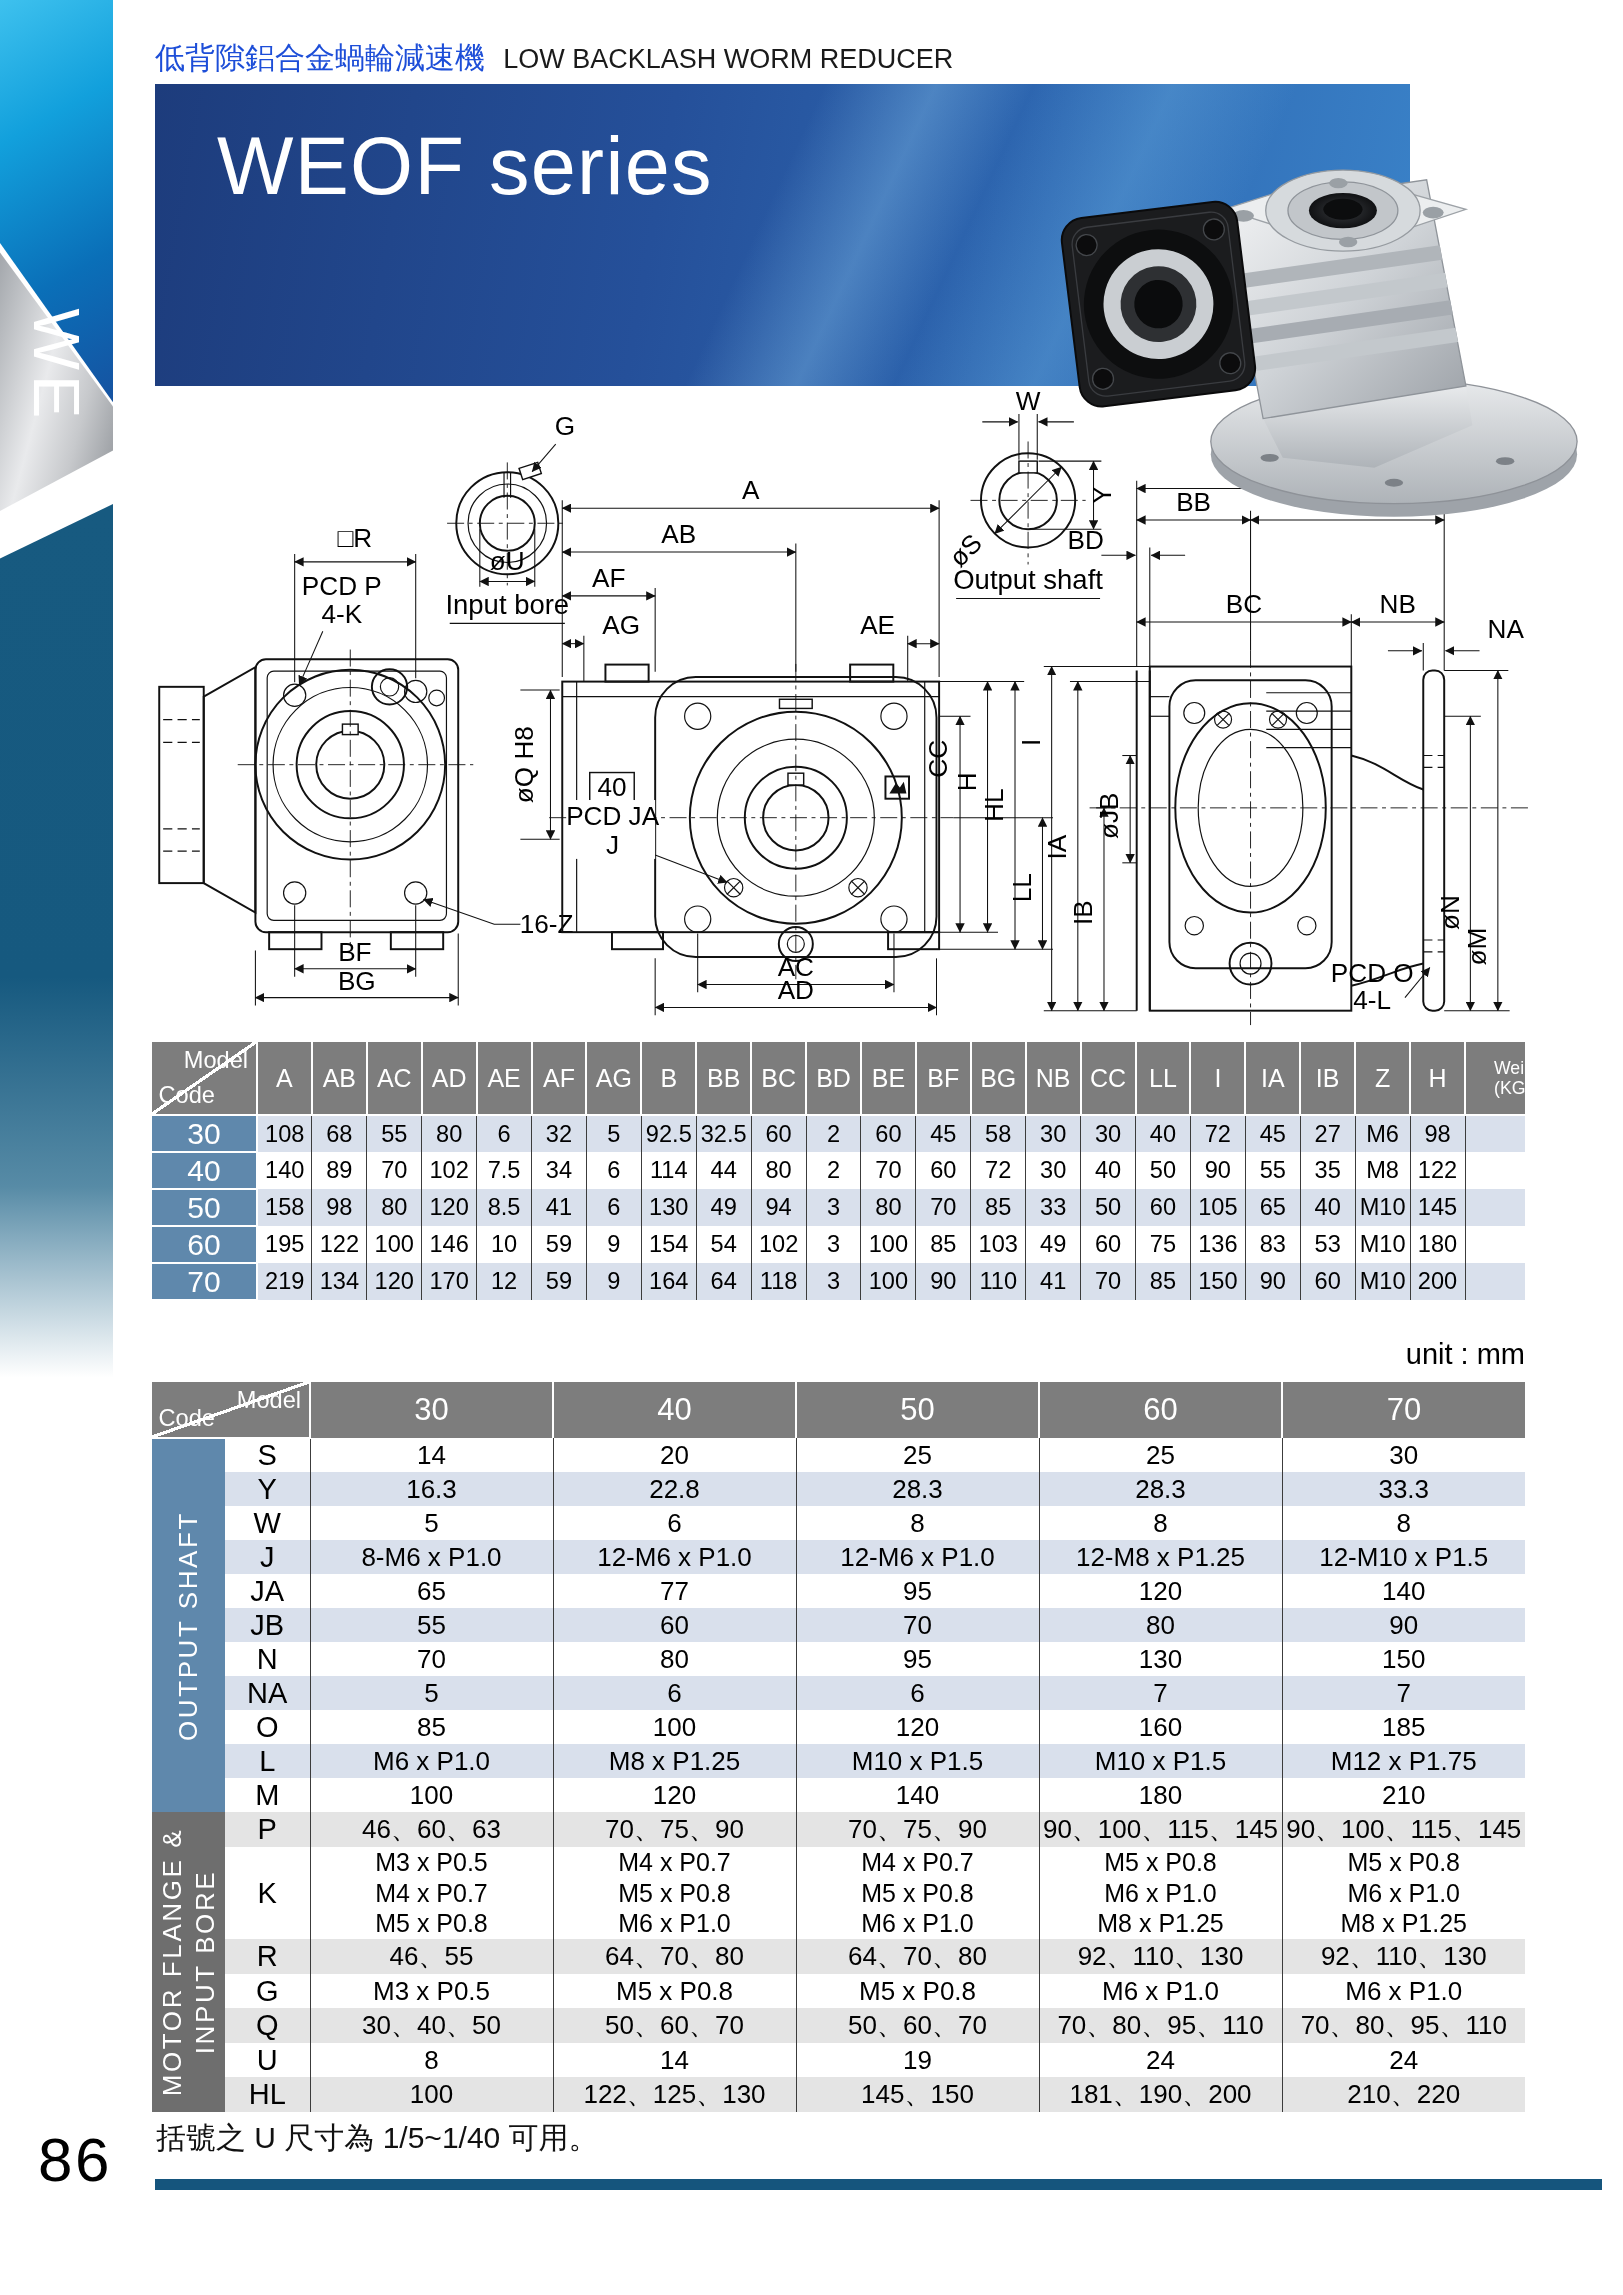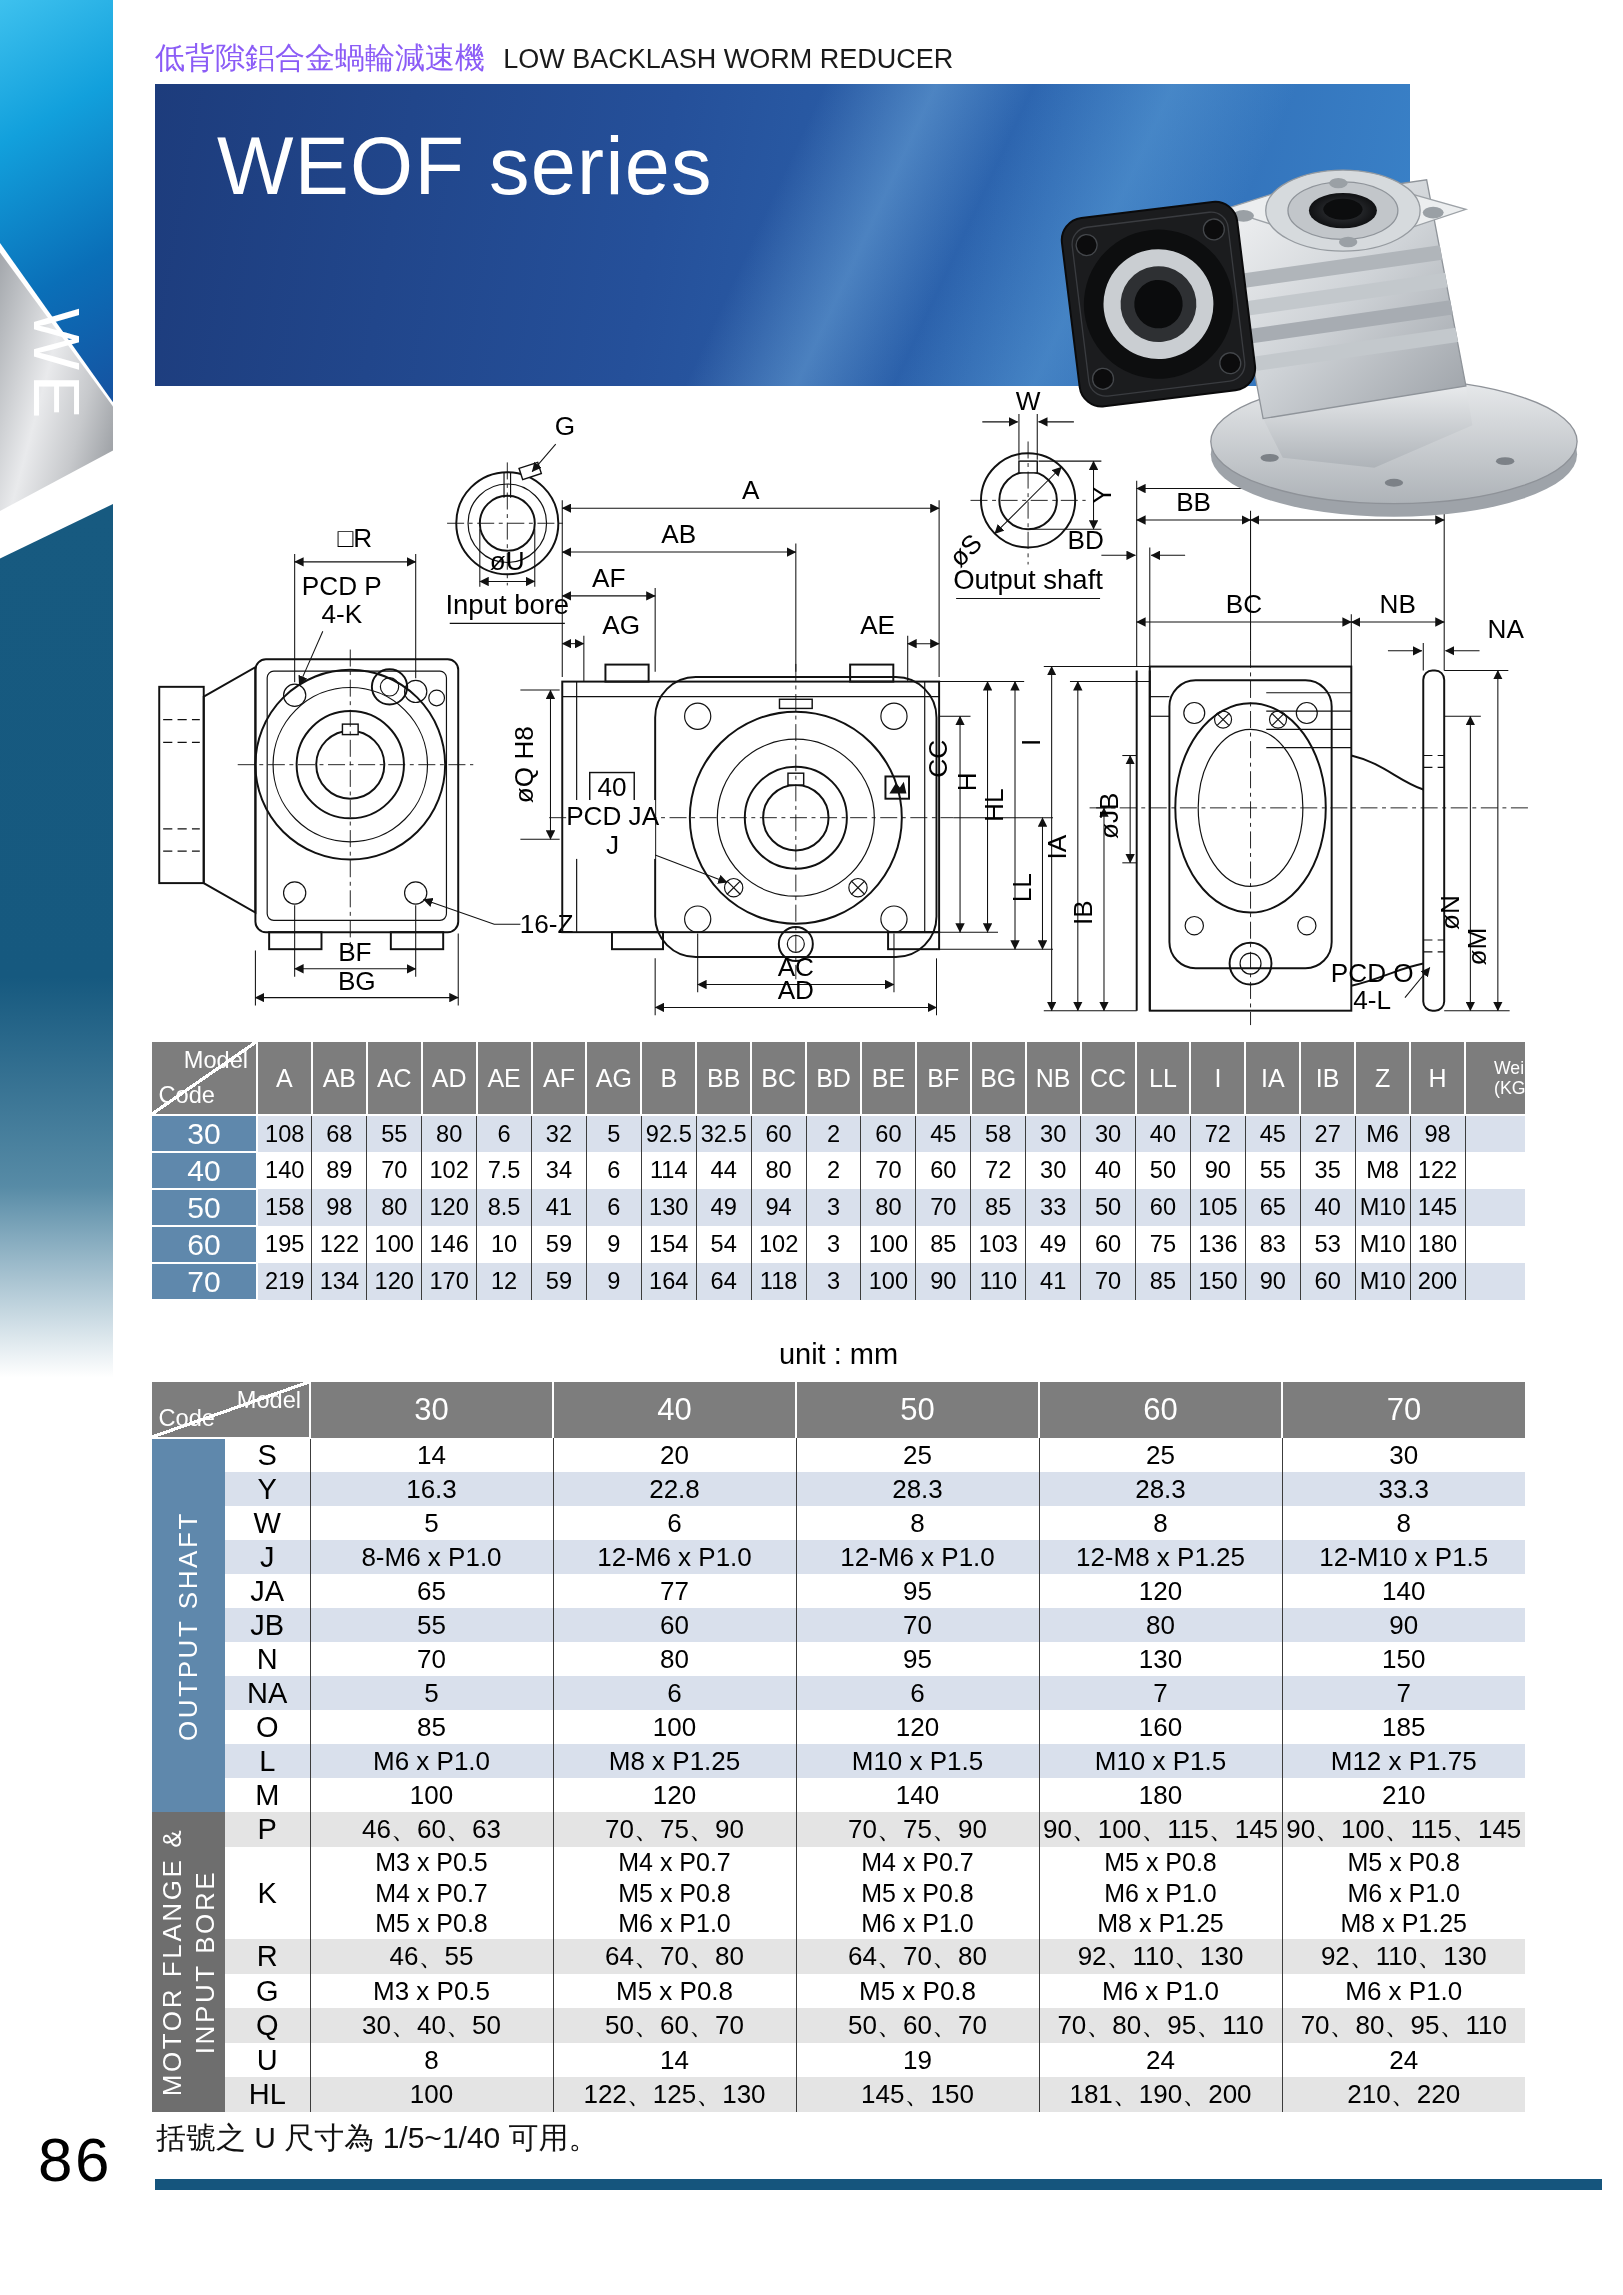--- a/index.html
+++ b/index.html
@@ -18,21 +18,21 @@
     background:linear-gradient(105deg,#9fa3a8 0%,#e9eaec 45%,#c7c9cc 70%,#8f9398 100%);
     clip-path:polygon(0 6%,100% 62%,100% 78%,0 100%); }
   .seg-blue { top:504px; height:910px;
     background:linear-gradient(180deg,#175a80 0%,#16597f 52%,#578ba6 75%,#ffffff 96%);
     clip-path:polygon(0 6%,100% 0,100% 100%,0 100%); }
   .we-label { position:absolute; left:56px; top:366px;
     transform:translate(-50%,-50%) rotate(90deg);
     font-size:65px; color:#fff; letter-spacing:5.2px; }
   
   .subtitle { position:absolute; left:155px; top:38px; white-space:nowrap; }
-  .subtitle .zh { font-size:30px; color:#8b5cf6; }
+  .subtitle .zh { font-size:30px; color:#1d4ed8; }
   .subtitle .en { font-size:27px; color:#1a1a1a; margin-left:18.3px; }
   .banner { position:absolute; left:155px; top:84px; width:1255px; height:302px;
     background:linear-gradient(100deg,#1d3c7c 0%,#25509a 40%,#2e68b2 70%,#3a82c8 100%); }
   .banner::after { content:""; position:absolute; inset:0;
     background:linear-gradient(115deg,rgba(0,0,0,0) 48%,rgba(140,200,240,.35) 56%,rgba(30,80,150,0) 63%,rgba(120,190,235,.30) 73%,rgba(0,0,0,0) 82%); }
   .series-title { position:absolute; left:62px; top:36px; font-size:81px; color:#fff; letter-spacing:1.3px; z-index:2; }
   .ratio-line  { position:absolute; left:65px; top:206px; font-size:37px; color:#fff; letter-spacing:0.7px; z-index:2; }
   
   #drawings { position:absolute; left:154px; top:389px; }
   #photo { position:absolute; left:1008px; top:111px; }
@@ -61,21 +61,21 @@
   #t1 td:last-child { border-right:none; }
   #t1 tr.odd td { background:#d9e0ec; }
   #t1 tr.even td { background:#fff; }
   
   .diag { position:relative; color:#fff;
     background:linear-gradient(to bottom right,rgba(0,0,0,0) calc(50% - 1.6px),#fff calc(50% - 1.6px),#fff calc(50% + 1.6px),rgba(0,0,0,0) calc(50% + 1.6px)),#7d7d7d;
     border-bottom:2.6px solid #fff; border-right:2.6px solid #fff; }
   .diag .dm { position:absolute; top:5.2px; right:7.9px; font-size:23.6px; }
   .diag .dc { position:absolute; bottom:5.2px; left:6.5px; font-size:23.6px; }
   
-  .unit-note { position:absolute; left:152px; top:1338px; width:1373px; text-align:center; font-size:29px; color:#000; }
+  .unit-note { position:absolute; left:152px; top:1338px; width:1373px; text-align:right; font-size:29px; color:#000; }
   #t2 thead tr { height:56px; }
   #t2 tbody tr { height:34px; }
   #t2 tbody tr.tall { height:92px; }
   #t2 th.mh { background:#7d7d7d; color:#fff; font-size:31px; border-right:2px solid #fff; }
   #t2 th.mh:last-child { border-right:none; }
   #t2 th.side { border:none; }
   #t2 th.side { position:relative; }
   #t2 .s0 { background:#5f88ac; }
   #t2 .s1 { background:#6e6e6e; }
   #t2 .rot { position:absolute; top:50%; left:50%; transform:translate(-50%,-50%) rotate(-90deg);

